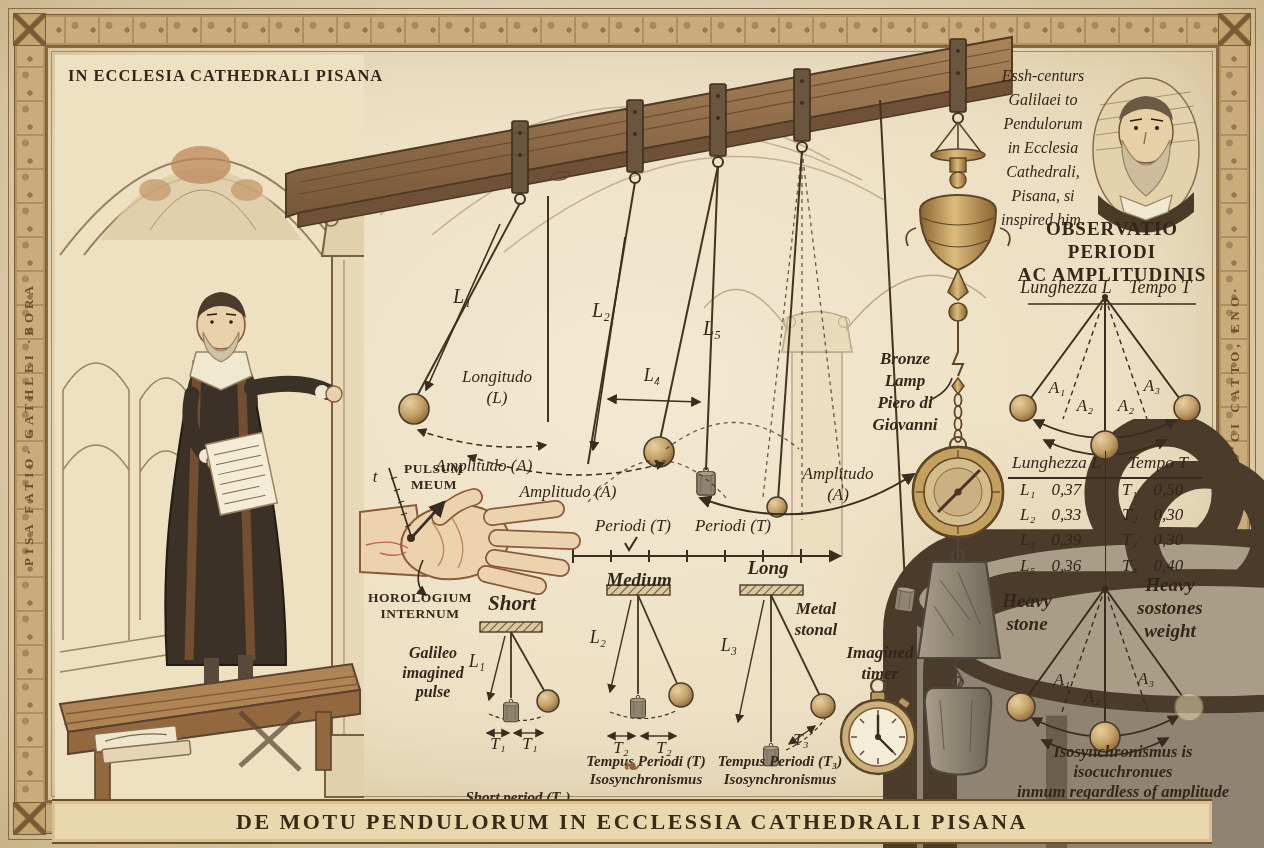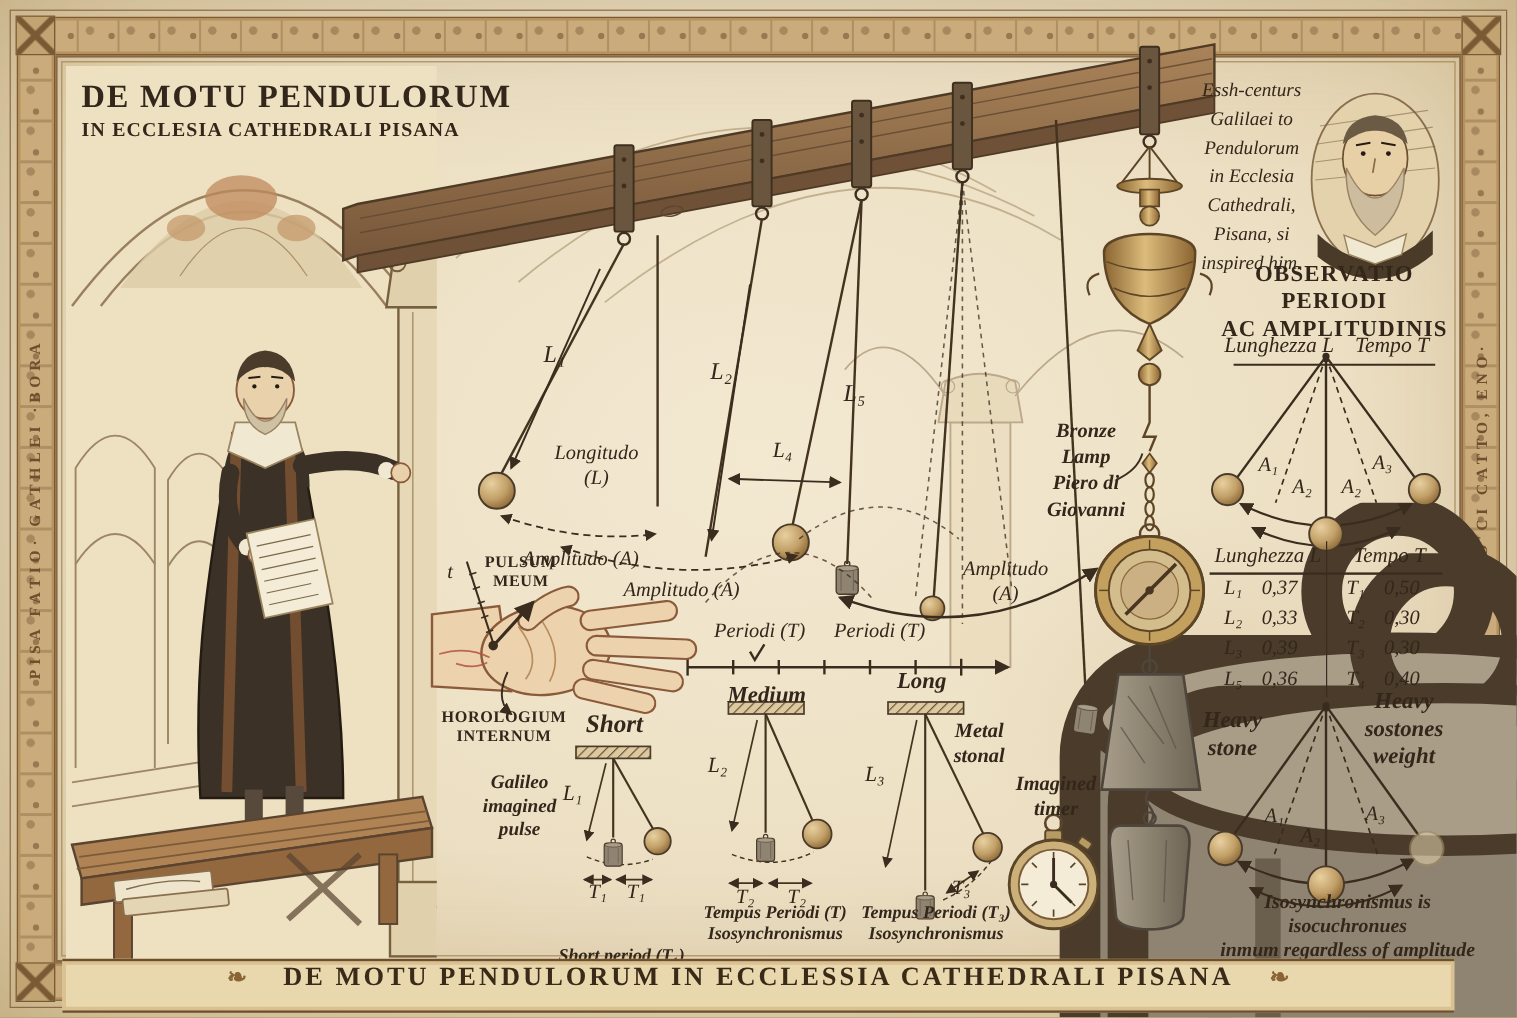--- a/index.html
+++ b/index.html
@@ -38,22 +38,22 @@
   .vtext.right{left:auto;right:15px;}
   svg.art{position:absolute;left:0;top:0;}
   .lbl{position:absolute;transform:translate(-50%,-50%);text-align:center;line-height:1.22;white-space:pre-line;}
   .it{font-style:italic}.b{font-weight:bold}
   .caps{letter-spacing:1px;font-weight:bold;}
   .title-block{position:absolute;left:68px;top:64px;text-align:left;z-index:5;}
   .t1{font-size:27px;font-weight:bold;letter-spacing:1.5px;line-height:1.2;}
   .t3{font-size:16.5px;font-weight:bold;letter-spacing:1px;margin-top:2px;}
   .banner{position:absolute;left:52px;right:52px;top:799px;height:41px;background:#e9d7ad;
     border-top:2px solid #6d4f2e;border-bottom:2px solid #6d4f2e;box-shadow:inset 0 0 0 3px #d9c191;
-    display:flex;justify-content:center;gap:30px;
-    font-size:22px;letter-spacing:2.5px;color:#3a2a18;font-weight:bold;z-index:6;}
+    display:flex;align-items:center;justify-content:center;gap:30px;
+    font-size:22px;letter-spacing:2.5px;color:#3a2a18;font-weight:bold;z-index:6;flex-direction:column;}
   .banner .orn::before{content:"❧";font-size:20px;color:#8a6435;letter-spacing:0;}
   .obs-table{position:absolute;left:1004px;top:451px;width:202px;font-style:italic;font-size:17px;z-index:5;}
   .ot-grid{display:grid;grid-template-columns:1fr 1fr;position:relative;}
   .ot-col{padding:1px 4px 2px 8px;}
   .ot-col.right{border-left:1.6px solid #3a2c1e;}
   .ot-head{text-align:center;font-size:17.5px;padding-bottom:4px;}
   .ot-rule{position:absolute;left:4px;right:4px;top:26px;height:1.6px;background:#3a2c1e;}
   .ot-row{display:flex;gap:16px;padding:1.5px 0 1.5px 8px;line-height:1.32;}
   .z{z-index:5}
 </style>
@@ -491,21 +491,20 @@
         <path d="M1032,718 Q1105,756 1178,716" stroke-width="1.8" marker-start="url(#ar)" marker-end="url(#ar)"></path>
         <path d="M1042,740 Q1105,772 1168,738" stroke-width="1.8" marker-start="url(#ar)" marker-end="url(#ar)"></path>
       </g>
       <circle cx="1021" cy="707" r="14" fill="url(#ballG)" stroke="#4a3b2a" stroke-width="1.6"></circle>
       <circle cx="1189" cy="707" r="14" fill="#ddcda8" stroke="#a08c66" stroke-width="1.6" opacity=".6"></circle>
       <circle cx="1105" cy="737" r="15" fill="url(#ballG)" stroke="#4a3b2a" stroke-width="1.6"></circle>
     </g>
   </svg>
 
   <div class="title-block">
-    <div class="t1">DE MOTU PENDULORUM</div>
     <div class="t3">IN ECCLESIA CATHEDRALI PISANA</div>
   </div>
 
   <div class="lbl caps z" style="left:1112px;top:252px;width:220px;font-size:19px;line-height:1.2;">OBSERVATIO PERIODI
 AC AMPLITUDINIS</div>
 
   <div class="lbl it z" style="left:1043px;top:148px;width:110px;font-size:16px;line-height:1.5;">Essh-centurs
 Galilaei to
 Pendulorum
 in Ecclesia

